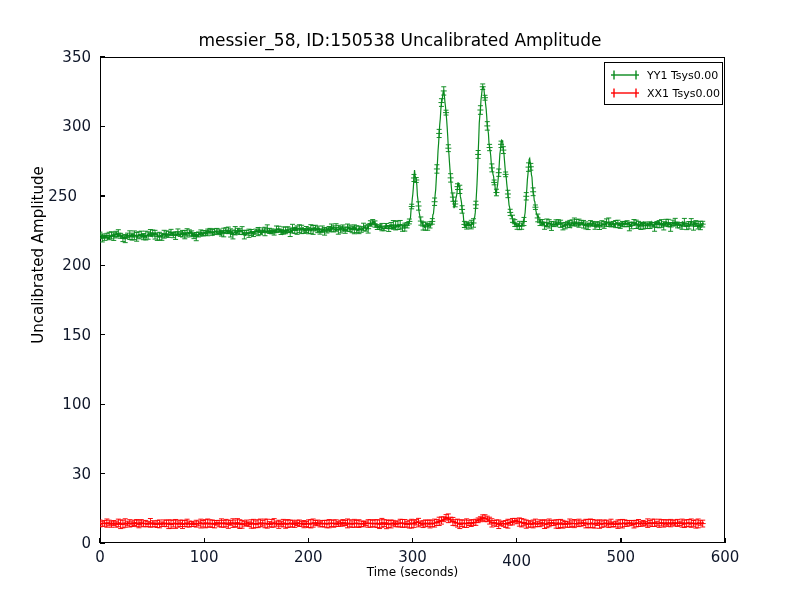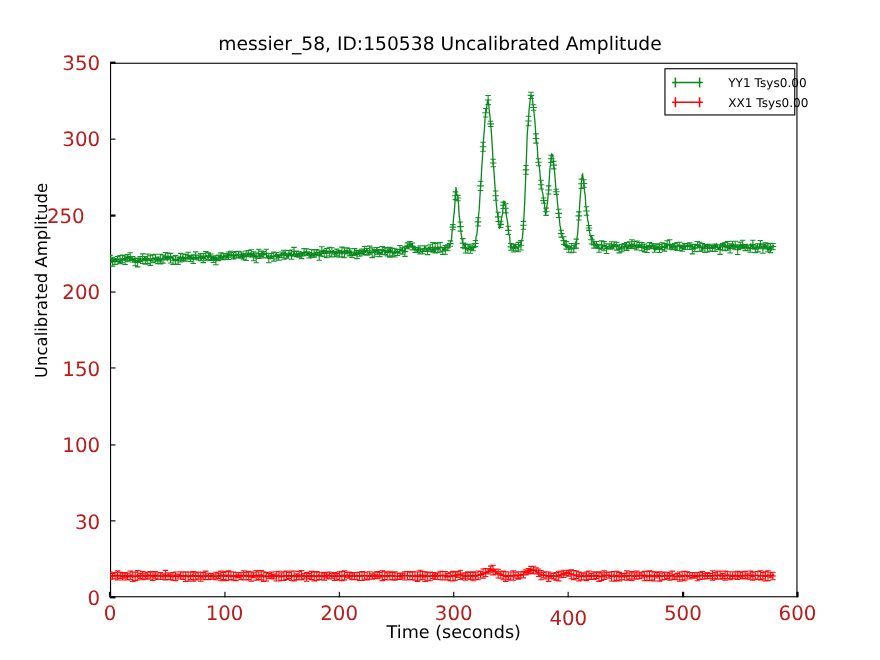--- a/index.html
+++ b/index.html
@@ -12,39 +12,39 @@
   #plot-title{
     position:absolute;left:0;top:30px;width:800px;text-align:center;
     font-size:17px;color:#000;
   }
   #axes-frame{
     position:absolute;left:100px;top:57px;width:625px;height:486px;
     border:1.3px solid #000;box-sizing:border-box;background:#fff;
   }
   #canvas-wrap{position:absolute;left:100px;top:57px;width:625px;height:486px;overflow:hidden;}
   svg.series{position:absolute;left:0;top:0;}
-  .tick-label{position:absolute;font-size:18px;color:#b91c1c;white-space:nowrap;}
+  .tick-label{position:absolute;font-size:15px;color:#0f172a;white-space:nowrap;}
   .ylab{text-align:right;}
   .xlab{text-align:center;}
   .tick-mark{position:absolute;background:#000;}
   #ylabel{
     position:absolute;left:-205px;top:246px;width:486px;
     transform:rotate(-90deg);transform-origin:center center;
     text-align:center;font-size:15px;color:#000;
   }
   #xlabel{
     position:absolute;left:100px;top:565px;width:625px;text-align:center;
-    font-size:16px;color:#000;
+    font-size:12px;color:#000;
   }
   #legend{
     position:absolute;left:604px;top:62px;width:119px;height:43px;
     border:1.1px solid #000;background:#fff;box-sizing:border-box;
     padding:3px 5px 0 5px;
   }
-  .legend-row{display:flex;align-items:center;height:18px;gap:15px;}
+  .legend-row{display:flex;align-items:center;height:18px;}
   .legend-sample{width:30px;height:12px;margin-right:7px;flex:none;}
   .legend-text{font-size:11px;color:#000;white-space:nowrap;}
 </style>
 </head>
 <body>
 
 <div id="figure">
 
   <div id="plot-title">messier_58, ID:150538 Uncalibrated Amplitude</div>
 

